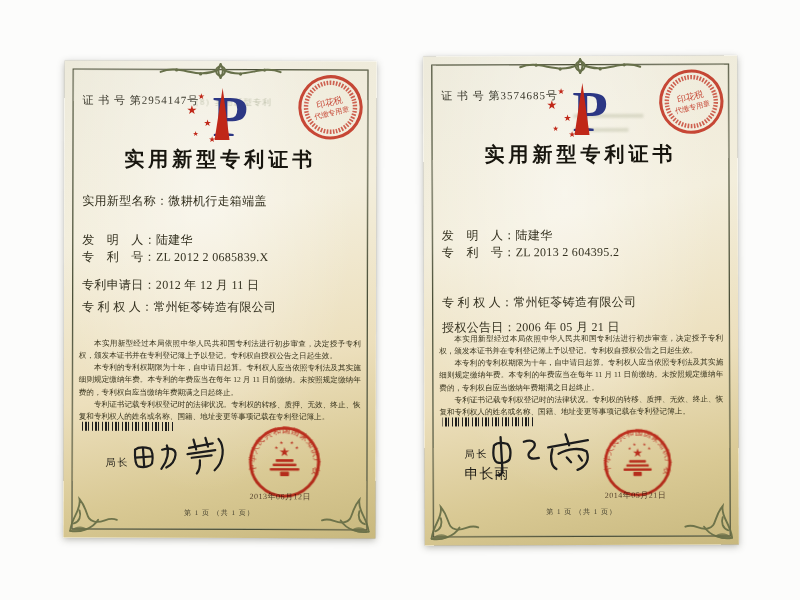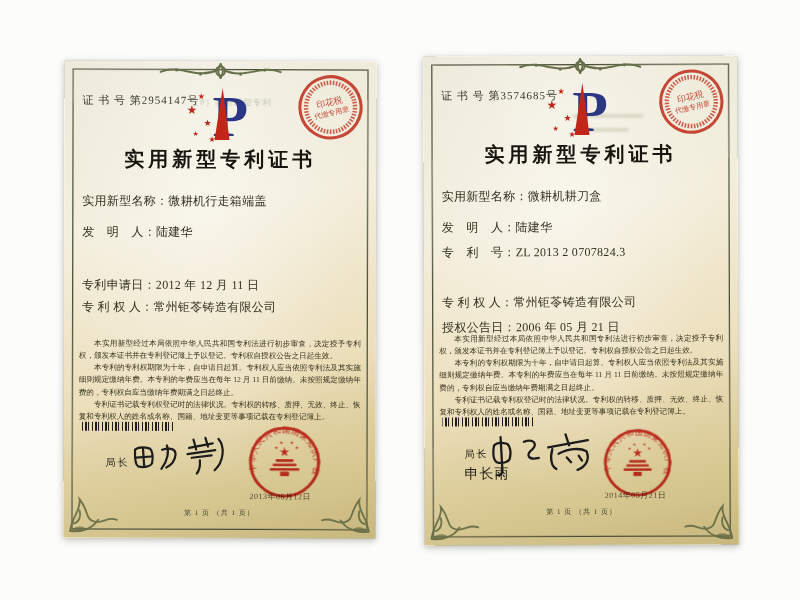--- a/index.html
+++ b/index.html
@@ -22,21 +22,21 @@
   .corner-ornament{position:absolute;width:56px;height:56px;bottom:3px;z-index:3;opacity:.92}
   .corner-ornament.bl{left:3px}
   .corner-ornament.br{right:3px;transform:scaleX(-1)}
   .cert-no{position:absolute;top:32px;left:18px;font-size:11px;letter-spacing:1px;color:#3a382c;z-index:2}
   .corner-stamp{position:absolute;top:12px;right:12px;width:68px;height:68px;transform:rotate(-13deg);mix-blend-mode:multiply;opacity:.88;z-index:4}
   .logo{position:absolute;top:23px;left:50%;transform:translateX(-46%);width:78px;height:62px;z-index:2}
   .title{position:absolute;top:85px;left:0;width:100%;text-align:center;font-size:20px;font-weight:bold;letter-spacing:4px;color:#17150e;z-index:2}
   .ghost{position:absolute;top:36px;left:126px;font-size:8.5px;color:#8f9678;opacity:.5;filter:blur(.6px);letter-spacing:1px;z-index:1}
   .ghost-bar{position:absolute;background:#a9ac8e;opacity:.33;filter:blur(1.2px);height:4px;z-index:1}
   .field{position:absolute;left:18px;right:10px;font-size:12px;color:#33301f;letter-spacing:.3px;white-space:nowrap;z-index:2}
-  .f-name{top:132px}.f-inv{top:163px}.f-pat{top:188px}.f-fil{top:216px}.f-hold{top:238px}.f-grant{top:263px}
+  .f-name{top:132px}.f-inv{top:171px}.f-pat{top:188px}.f-fil{top:216px}.f-hold{top:238px}.f-grant{top:263px}
   .body-text{position:absolute;top:277px;left:15px;right:15px;font-size:7.6px;line-height:1.6;color:#37331c;text-align:justify;z-index:2}
   .body-text p{margin:0;text-indent:2em}
   .barcode{position:absolute;top:361px;left:18px;width:92px;height:9px;z-index:2;
     background:repeating-linear-gradient(90deg,#1d1d1d 0 1px,transparent 1px 3px,#1d1d1d 3px 5px,transparent 5px 6px,#1d1d1d 6px 7px,transparent 7px 10px)}
   .director-label{position:absolute;left:42px;top:395px;font-size:10px;color:#23211a;z-index:2;letter-spacing:2px}
   .director-name{position:absolute;left:40px;top:409px;font-size:14px;color:#23211a;z-index:2;letter-spacing:1px}
   .signature{position:absolute;left:66px;top:372px;width:126px;height:46px;z-index:2}
   .seal{position:absolute;top:364px;left:184px;width:74px;height:74px;mix-blend-mode:multiply;opacity:.93;filter:blur(.3px);z-index:5}
   .seal-date{position:absolute;top:430px;left:186px;font-size:8px;color:#55412c;letter-spacing:.5px;z-index:2}
   .page-num{position:absolute;top:447px;left:0;width:100%;text-align:center;font-size:7px;color:#3d3a2a;letter-spacing:1px;z-index:2}
@@ -105,20 +105,21 @@
       <text x="19" y="42" font-size="9">★</text>
         <text x="8" y="52" font-size="7">★</text>
       <text x="24" y="58" font-size="8">★</text>
     </g>
   </svg>
 
   <div class="title">实用新型专利证书</div>
 
   <div class="field f-name"><span>实用新型名称：</span><span>微耕机行走箱端盖</span></div>
   <div class="field f-inv"><span>发　明　人：</span><span>陆建华</span></div>
+  <div class="field f-pat"><span>专　利　号：</span><span>ZL 2012 2 0685839.X</span></div>
   <div class="field f-fil"><span>专利申请日：</span><span>2012 年 12 月 11 日</span></div>
   <div class="field f-hold"><span>专 利 权 人：</span><span>常州钜苓铸造有限公司</span></div>
 
   <div class="body-text">
     <p>本实用新型经过本局依照中华人民共和国专利法进行初步审查，决定授予专利权，颁发本证书并在专利登记簿上予以登记。专利权自授权公告之日起生效。</p>
     <p>本专利的专利权期限为十年，自申请日起算。专利权人应当依照专利法及其实施细则规定缴纳年费。本专利的年费应当在每年 12 月 11 日前缴纳。未按照规定缴纳年费的，专利权自应当缴纳年费期满之日起终止。</p>
     <p>专利证书记载专利权登记时的法律状况。专利权的转移、质押、无效、终止、恢复和专利权人的姓名或名称、国籍、地址变更等事项记载在专利登记簿上。</p>
   </div>
 
   <div class="barcode"></div>
@@ -220,23 +221,22 @@
       <text x="2" y="30" font-size="12">★</text>
         <text x="13" y="15" font-size="8">★</text>
       <text x="19" y="42" font-size="9">★</text>
         <text x="8" y="52" font-size="7">★</text>
       <text x="24" y="58" font-size="8">★</text>
     </g>
   </svg>
 
   <div class="title">实用新型专利证书</div>
 
-  <div class="field f-name"><span>实用新型名称：</span><span>微耕机耕刀盒</span></div>
   <div class="field f-inv"><span>发　明　人：</span><span>陆建华</span></div>
-  <div class="field f-pat"><span>专　利　号：</span><span>ZL 2013 2 0707824.3</span></div>
+  <div class="field f-pat"><span>专　利　号：</span><span>ZL 2013 2 604395.2</span></div>
   <div class="field f-hold"><span>专 利 权 人：</span><span>常州钜苓铸造有限公司</span></div>
   <div class="field f-grant"><span>授权公告日：</span><span>2006 年 05 月 21 日</span></div>
 
   <div class="body-text">
     <p>本实用新型经过本局依照中华人民共和国专利法进行初步审查，决定授予专利权，颁发本证书并在专利登记簿上予以登记。专利权自授权公告之日起生效。</p>
     <p>本专利的专利权期限为十年，自申请日起算。专利权人应当依照专利法及其实施细则规定缴纳年费。本专利的年费应当在每年 11 月 11 日前缴纳。未按照规定缴纳年费的，专利权自应当缴纳年费期满之日起终止。</p>
     <p>专利证书记载专利权登记时的法律状况。专利权的转移、质押、无效、终止、恢复和专利权人的姓名或名称、国籍、地址变更等事项记载在专利登记簿上。</p>
   </div>
 
   <div class="barcode"></div>

